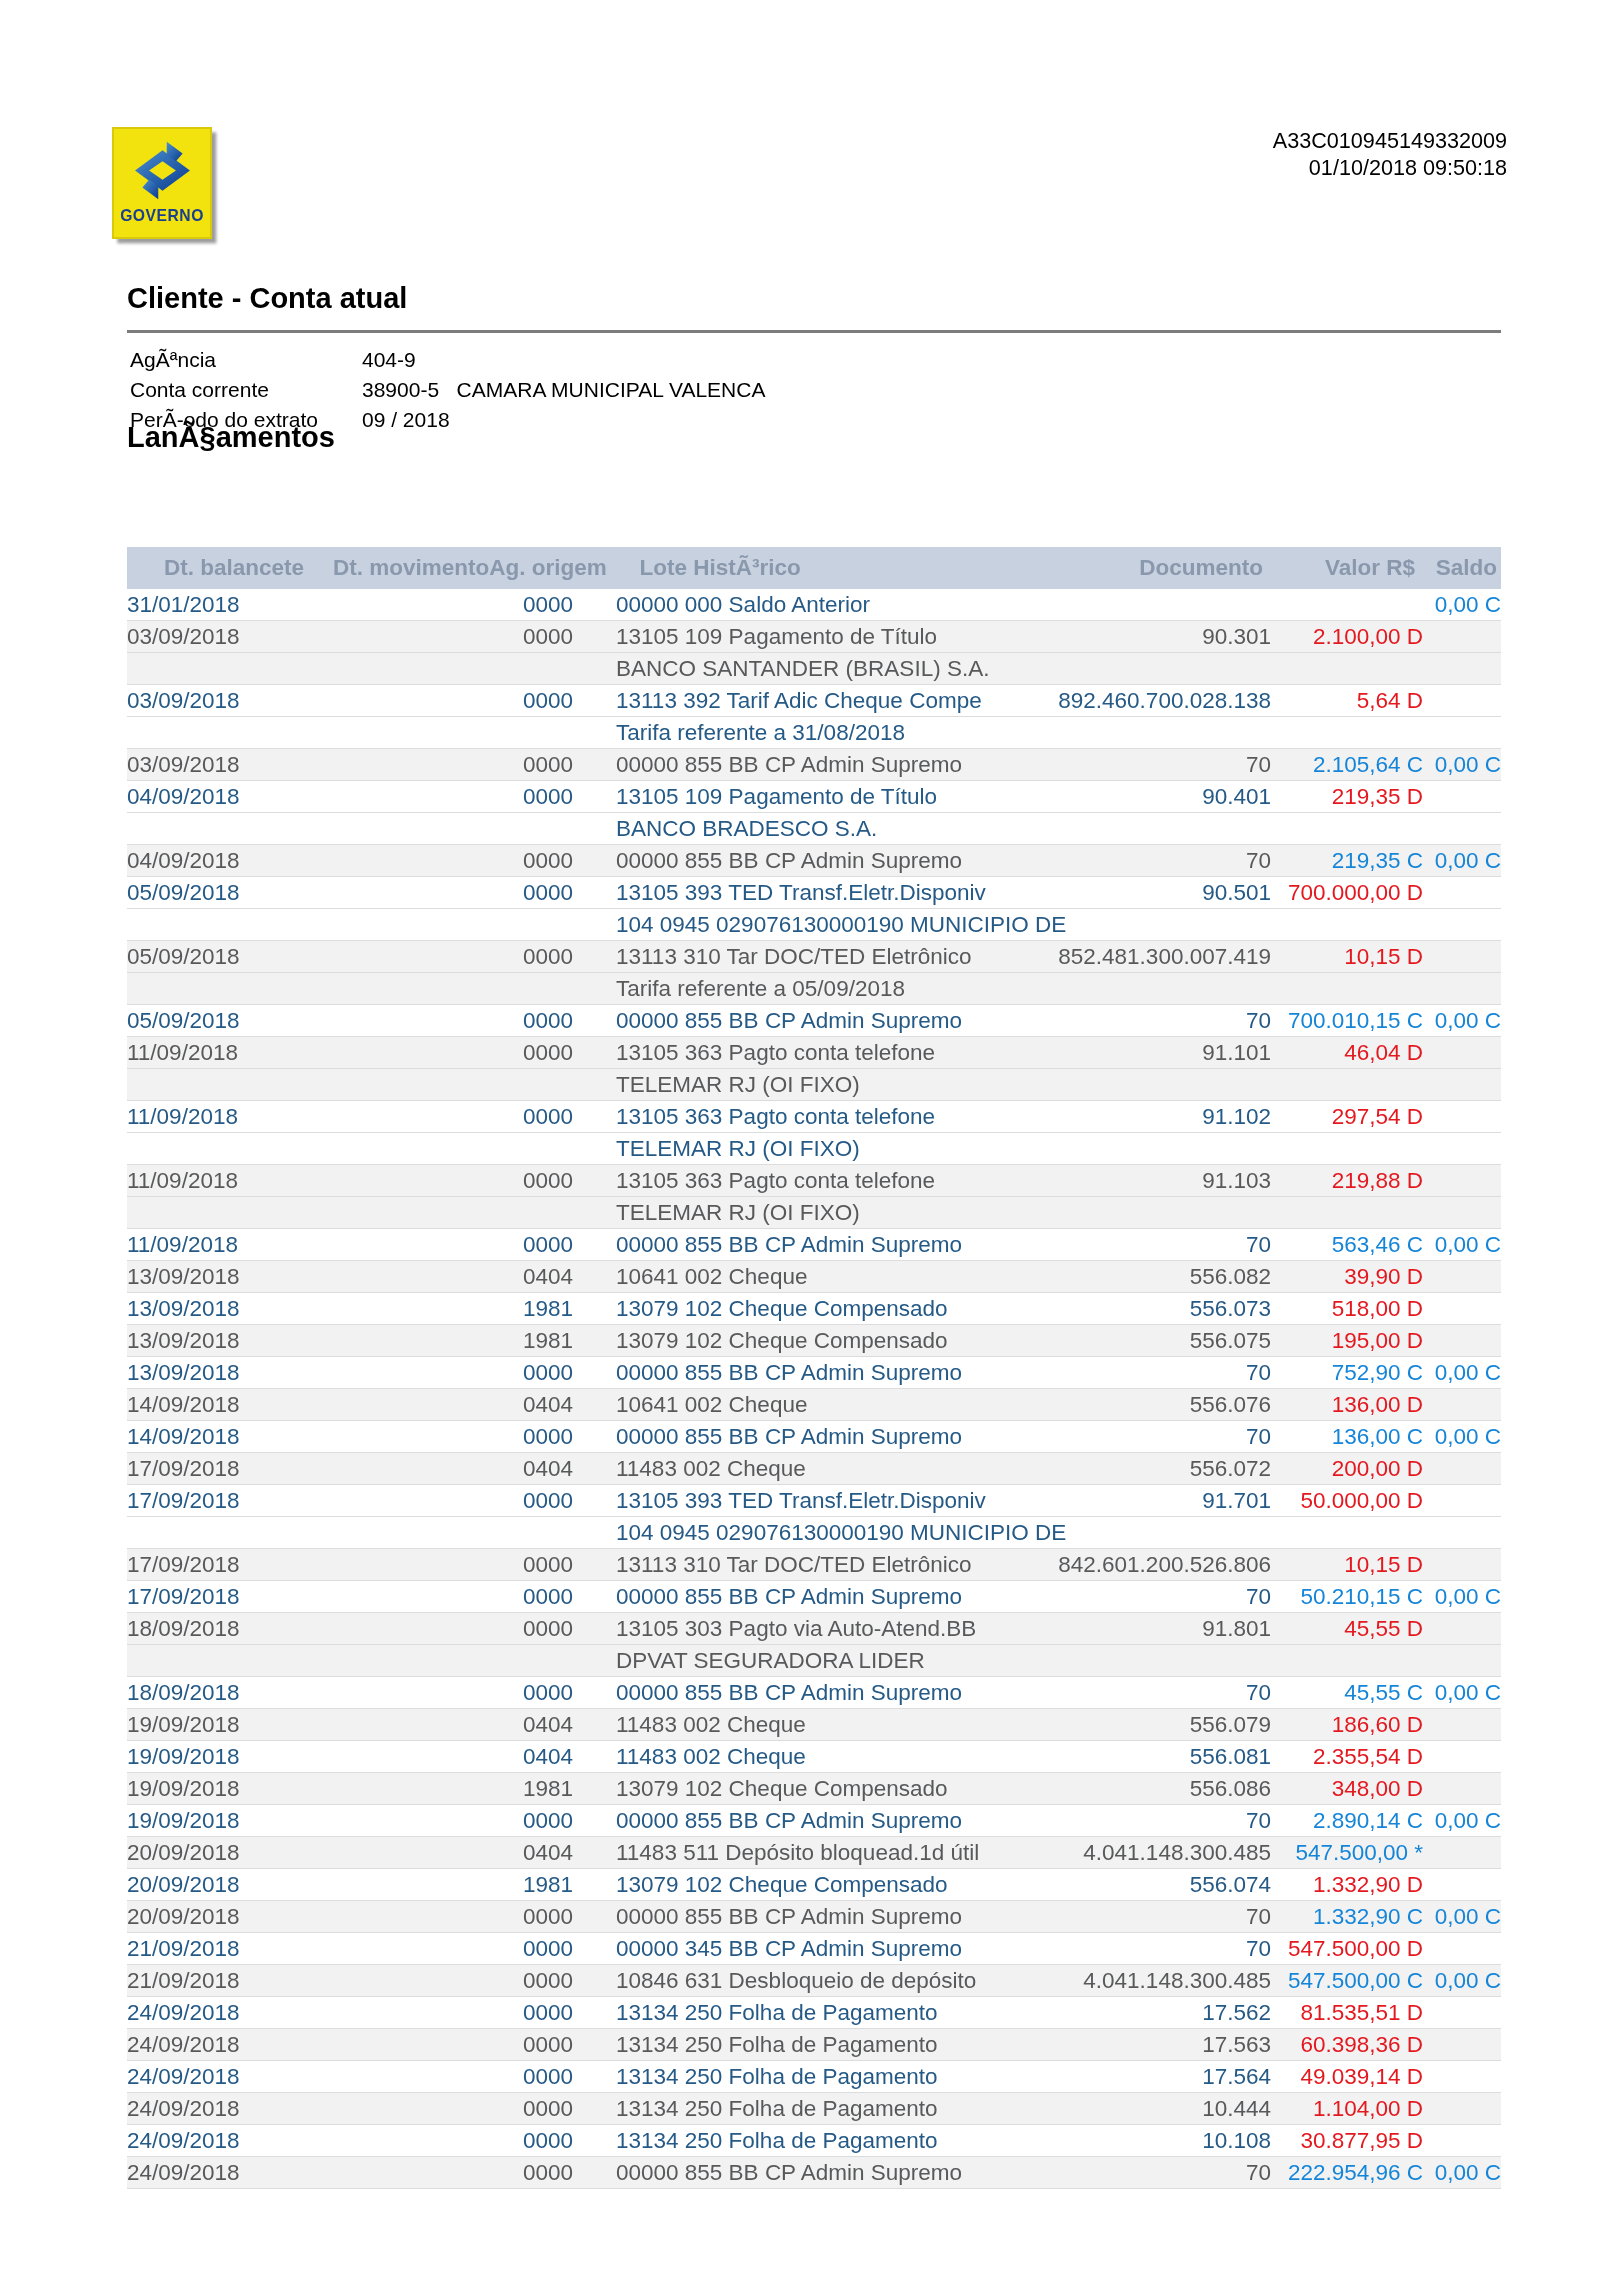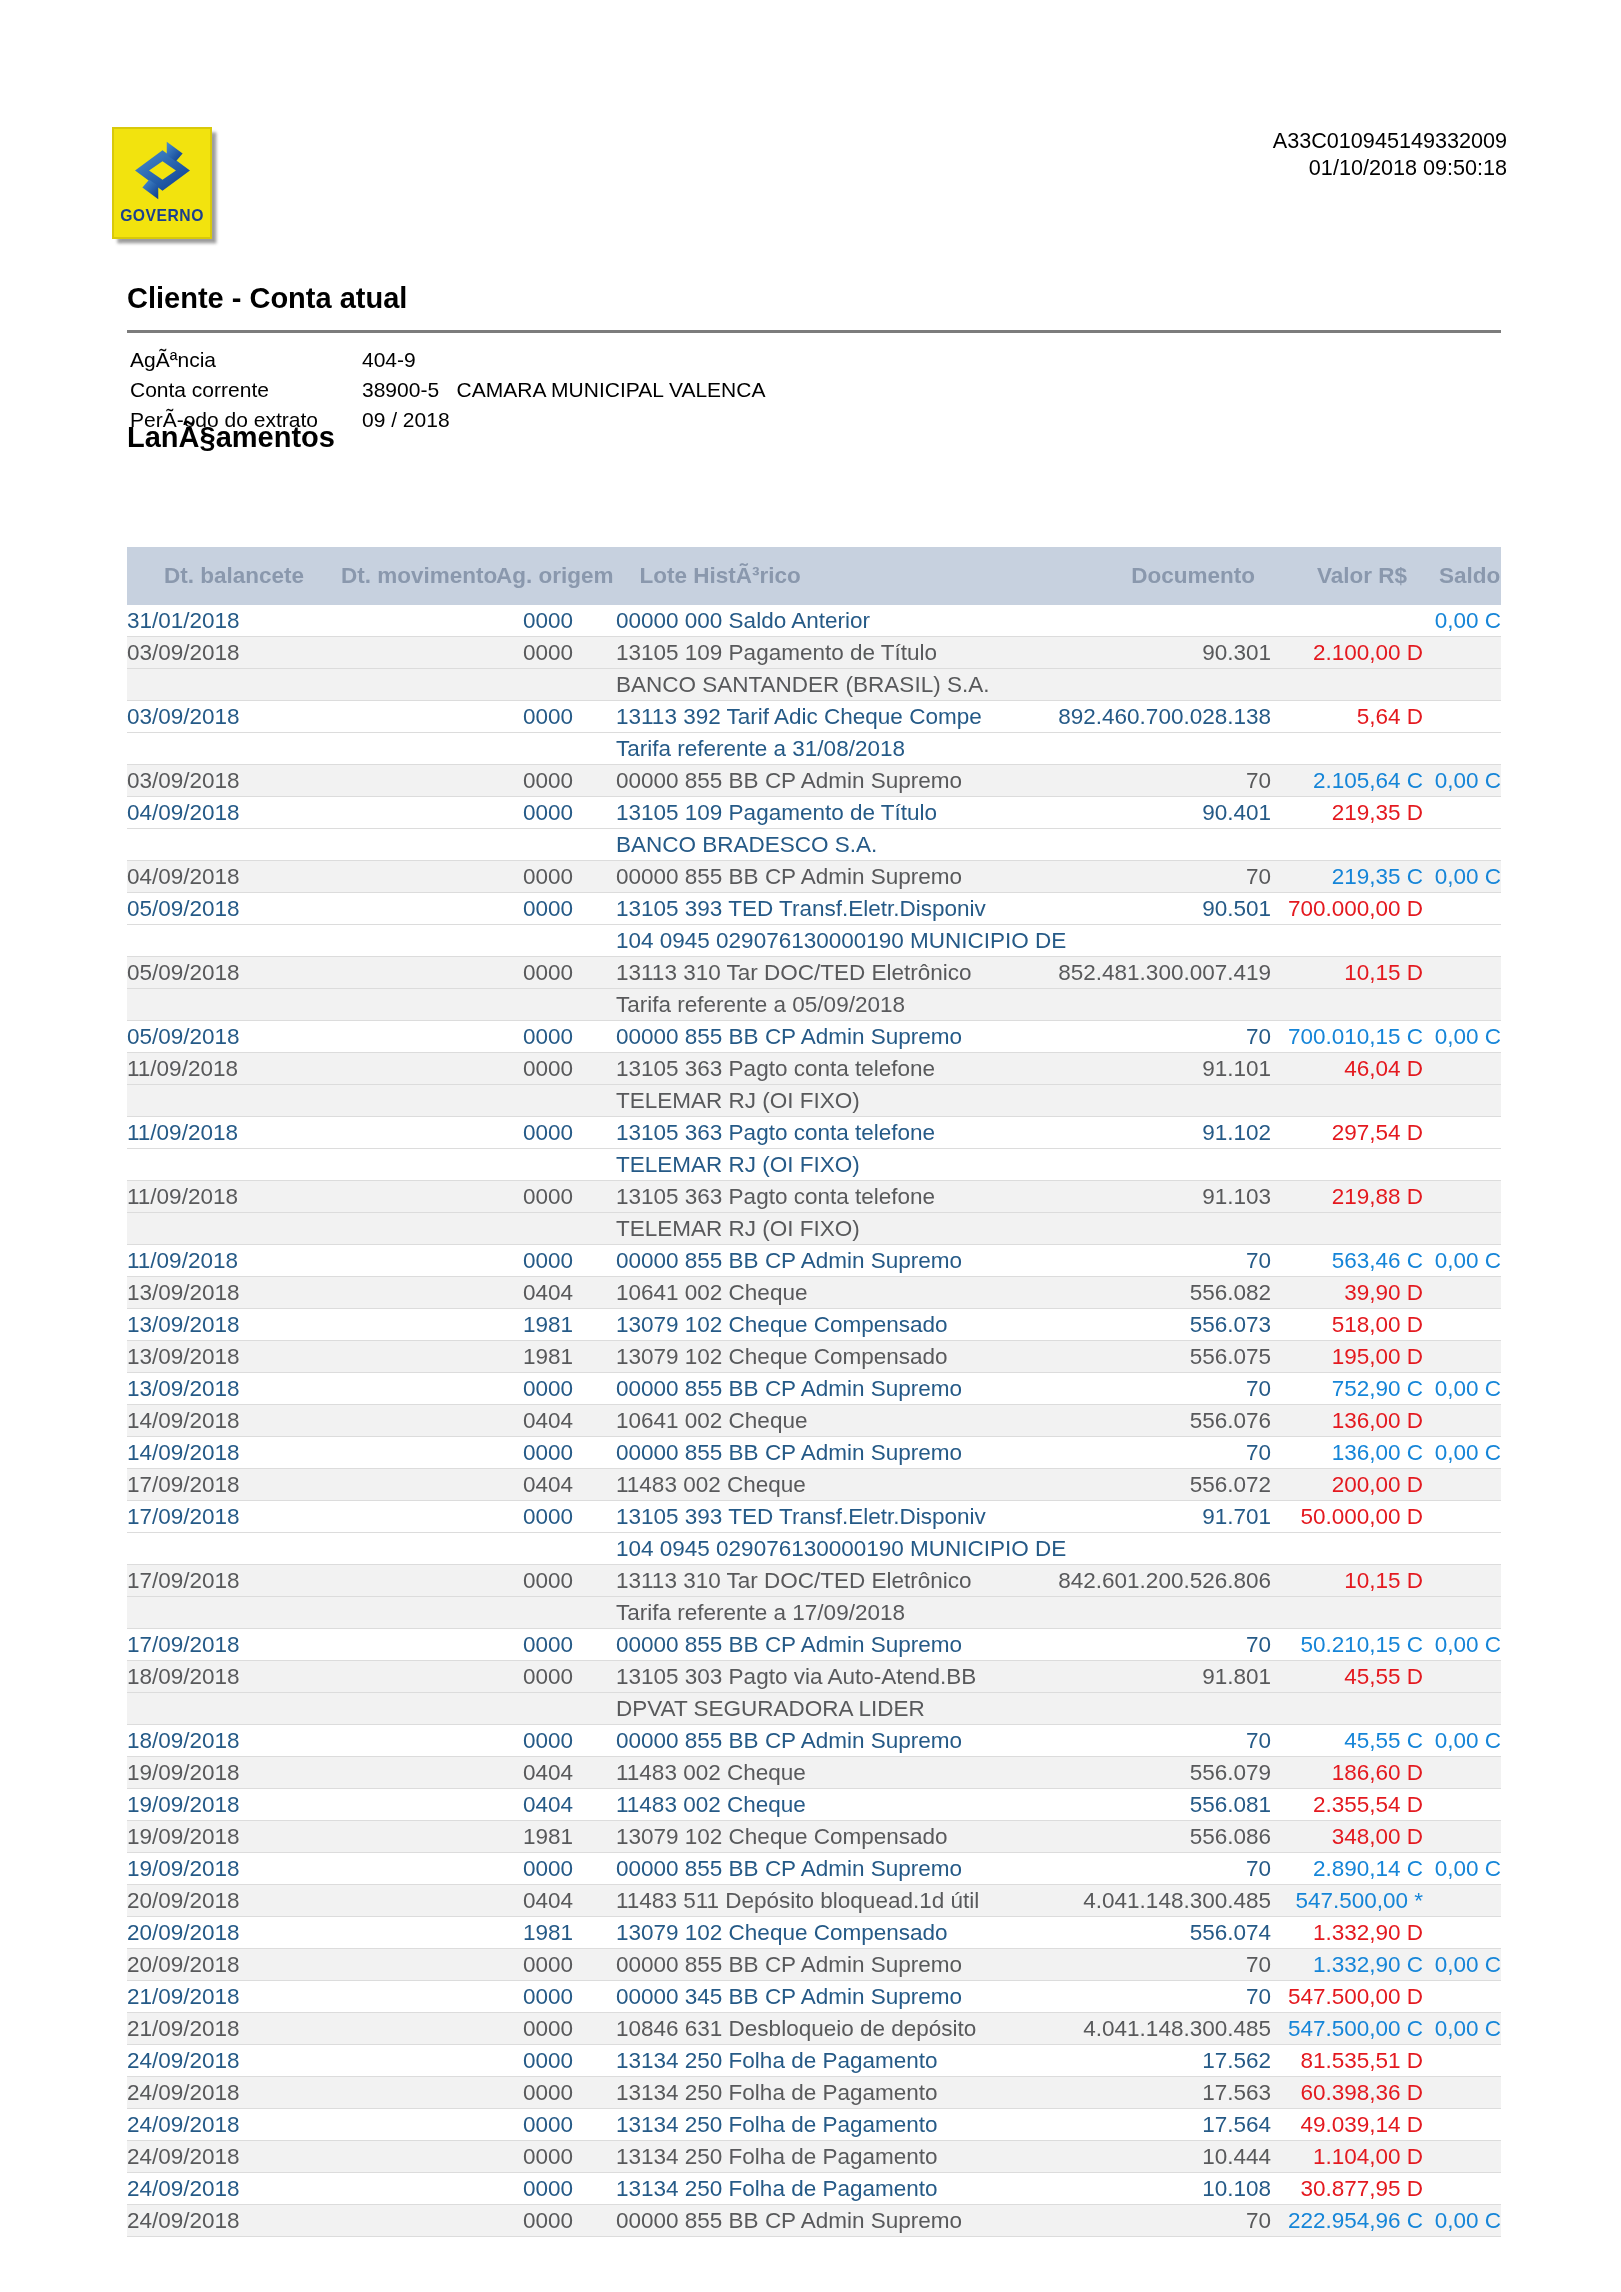--- a/index.html
+++ b/index.html
@@ -52,21 +52,21 @@
   }
   table.txns col.c1{width:198px}
   table.txns col.c2{width:155px}
   table.txns col.c3{width:136px}
   table.txns col.c4{width:364px}
   table.txns col.c5{width:291px}
   table.txns col.c6{width:152px}
   table.txns col.c7{width:78px}
   table.txns th{
     background:var(--header-bg);color:var(--header-txt);font-weight:bold;
-    height:24px;padding:16px;white-space:nowrap;overflow:visible;
+    height:24px;padding:8px;white-space:nowrap;overflow:visible;
   }
   table.txns th.h-dt{text-align:left;padding-left:37px;}
   table.txns th.h-mov{text-align:left;}
   table.txns th.h-ag{text-align:center;}
   table.txns th.h-hist{text-align:left;padding-left:23.5px;}
   table.txns th.h-doc,table.txns th.h-valor{text-align:right;}
   table.txns th.h-saldo{text-align:right;padding-right:3.9px;}
   table.txns td{
     height:31px;padding:0;border-bottom:1px solid var(--rule);
     white-space:nowrap;overflow:visible;
@@ -422,29 +422,20 @@
         </tr>
         <tr class="shaded">
           <td class="c-dt">17/09/2018</td>
           <td class="c-mov"></td>
           <td class="c-ag">0000</td>
           <td class="c-hist">13113 310 Tar DOC/TED Eletrônico</td>
           <td class="c-doc">842.601.200.526.806</td>
           <td class="c-valor debit">10,15 D</td>
           <td class="c-saldo"></td>
         </tr>
-        <tr class="shaded cont">
-          <td class="c-dt"></td>
-          <td class="c-mov"></td>
-          <td class="c-ag"></td>
-          <td class="c-hist">Tarifa referente a 17/09/2018</td>
-          <td class="c-doc"></td>
-          <td class="c-valor"></td>
-          <td class="c-saldo"></td>
-        </tr>
         <tr class="plain">
           <td class="c-dt">17/09/2018</td>
           <td class="c-mov"></td>
           <td class="c-ag">0000</td>
           <td class="c-hist">00000 855 BB CP Admin Supremo</td>
           <td class="c-doc">70</td>
           <td class="c-valor credit">50.210,15 C</td>
           <td class="c-saldo">0,00 C</td>
         </tr>
         <tr class="shaded">

